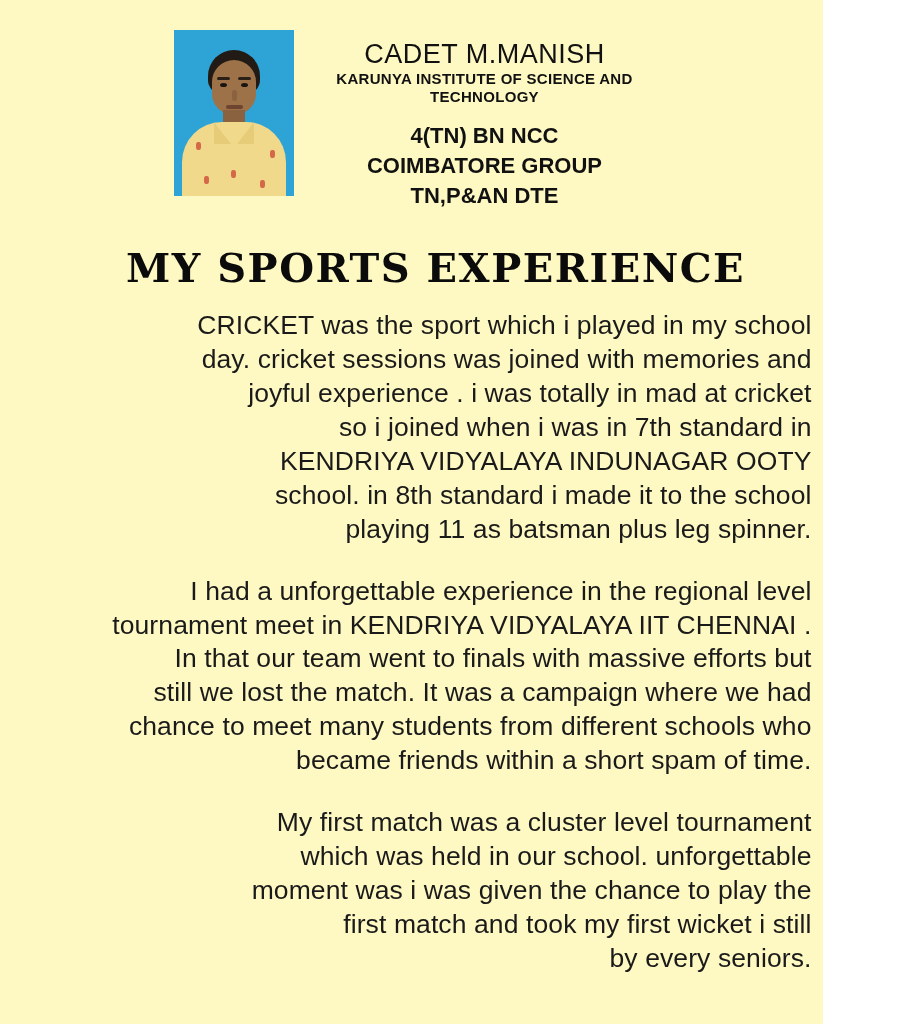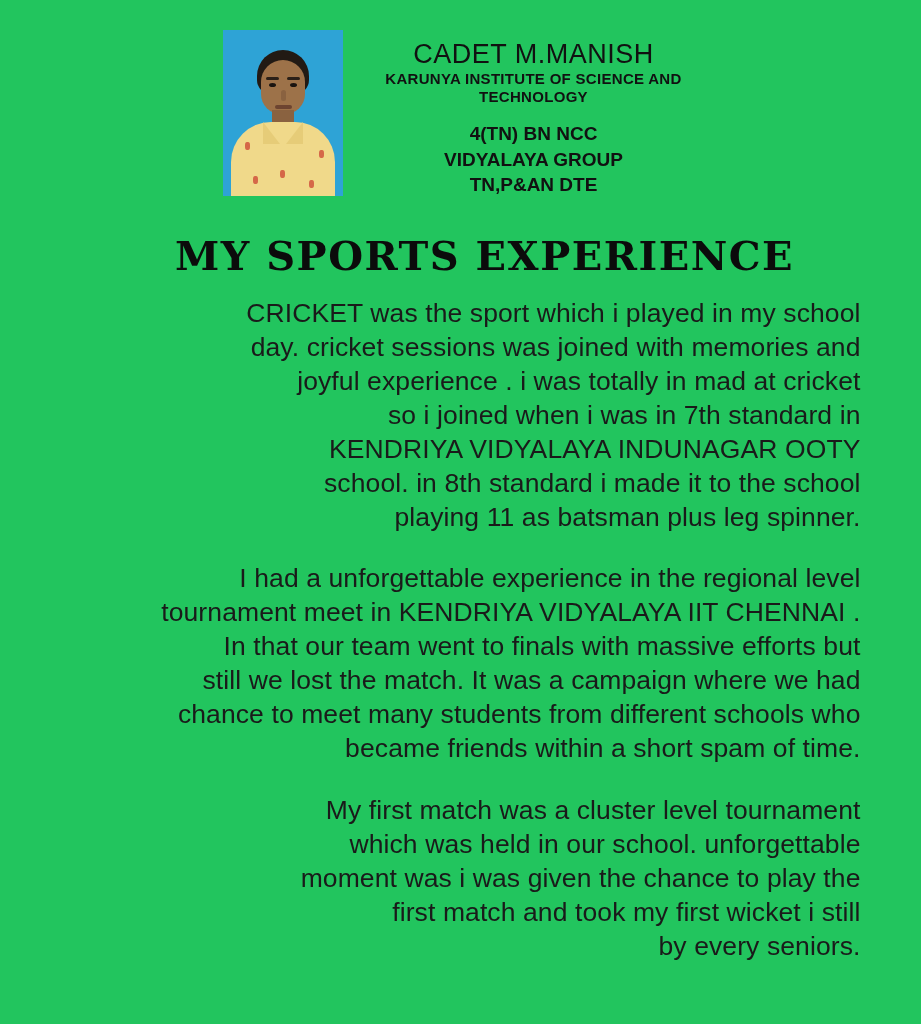--- a/index.html
+++ b/index.html
@@ -10,23 +10,23 @@
   body {
     width: 921px;
     height: 1024px;
     font-family: "Liberation Sans", sans-serif;
     color: #111111;
     overflow: hidden;
   }
 
   .page {
     position: relative;
-    width: 921px;
+    width: 823px;
     height: 1024px;
-    background: #22c55e;
+    background: #fef9c3;
   }
 
   
   .header {
     display: flex;
     align-items: flex-start;
     justify-content: center;
     padding-top: 30px;
     gap: 26px;
   }
@@ -154,21 +154,21 @@
   }
   .institute {
     font-size: 15px;
     font-weight: bold;
     letter-spacing: 0.3px;
     line-height: 1.25;
     color: #111;
   }
   .unit-block {
     margin-top: 14px;
-    font-size: 19px;
+    font-size: 22px;
     font-weight: bold;
     line-height: 1.35;
     color: #111;
   }
 
   
   .doc-title {
     margin-top: 34px;
     text-align: center;
     font-family: "DejaVu Serif", serif;
@@ -223,21 +223,21 @@
     </div>
 
     <div class="header-text">
       <div class="cadet-name">CADET M.MANISH</div>
       <div class="institute">
         <div>KARUNYA INSTITUTE OF SCIENCE AND</div>
         <div>TECHNOLOGY</div>
       </div>
       <div class="unit-block">
         <div>4(TN) BN NCC</div>
-        <div>VIDYALAYA GROUP</div>
+        <div>COIMBATORE GROUP</div>
         <div>TN,P&amp;AN DTE</div>
       </div>
     </div>
 
   </div>
 
   <div class="doc-title">MY SPORTS EXPERIENCE</div>
 
   <div class="body-wrap">
 

